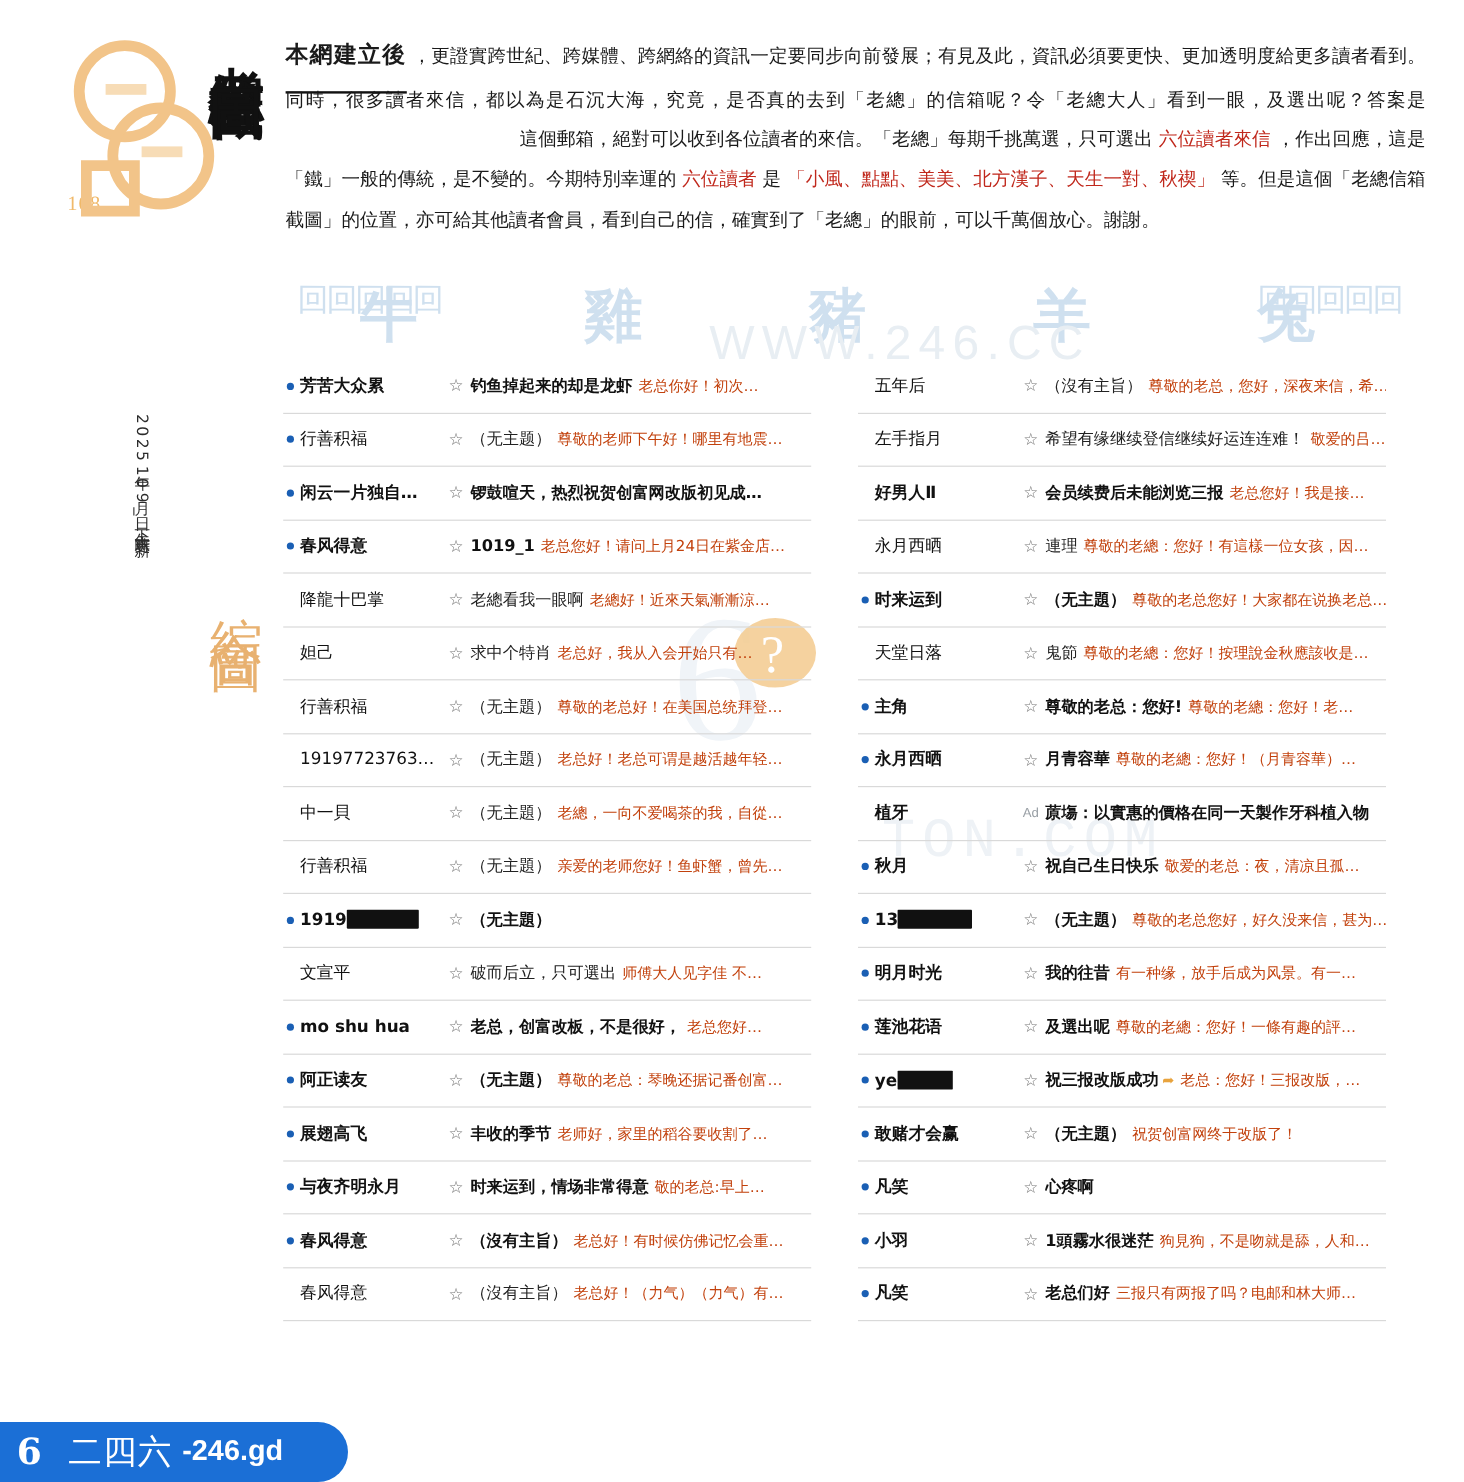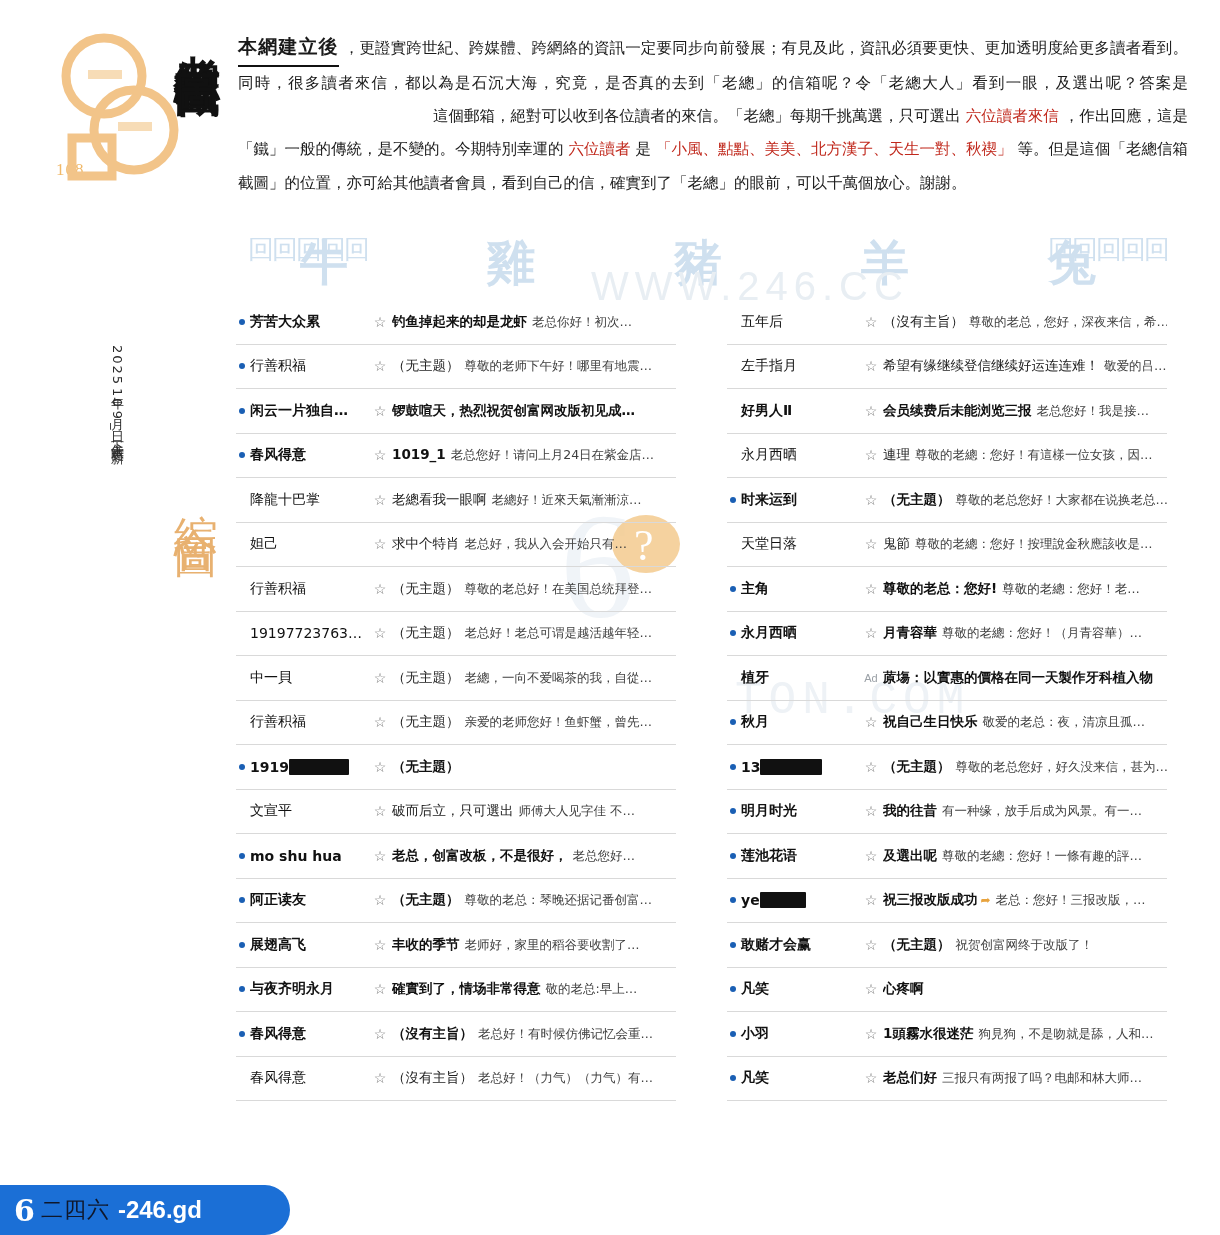--- a/index.html
+++ b/index.html
@@ -78,28 +78,28 @@
   }
 
   
   .intro{
     position:absolute;left:238px;top:26px;width:950px;
     font-family:"DejaVu Serif","Liberation Serif",serif;
     font-size:15.5px;line-height:2.15;color:#1a1a1a;text-align:justify;
     z-index:4;
   }
   .intro .lead{font-size:19px;font-weight:bold;letter-spacing:1px;}
-  .intro .lead .u{border-bottom:2px solid #111;padding-bottom:8px;}
+  .intro .lead .u{border-bottom:2px solid #111;padding-bottom:19px;}
   .intro .red{color:#c0281c;}
   .intro .bluegap{display:inline-block;width:190px;}
 
   
   .cols{
     position:absolute;left:236px;top:300px;width:952px;z-index:5;
-    display:flex;gap:15px;
+    display:flex;gap:3px;
   }
   .col{width:440px;}
   .col.right{margin-left:36px;}
   .row{
     display:flex;align-items:center;
     height:43.5px;
     border-bottom:1px solid #d9d9d9;
     font-size:13px;
     overflow:hidden;white-space:nowrap;
   }
@@ -120,40 +120,40 @@
   .author.bold{font-weight:bold;}
   .star{
     flex:0 0 24px;text-align:center;color:#777;font-size:14px;
   }
   .star.ad{color:#9aa0a6;font-size:11px;font-family:"Liberation Sans",sans-serif;}
   .subject{
     flex:1 1 auto;overflow:hidden;text-overflow:clip;white-space:nowrap;
     font-family:"DejaVu Sans",sans-serif;font-size:13.5px;color:#111;
   }
   .subject .title{font-weight:bold;}
-  .subject .snip{color:#404040;font-size:12.5px;margin-left:5px;}
+  .subject .snip{color:#c2410c;font-size:12.5px;margin-left:5px;}
   .subject .title.plain{font-weight:normal;color:#222;}
   .redact{
     display:inline-block;background:#111;color:#111;
     height:16px;vertical-align:-3px;border-radius:1px;
   }
   .arrow-ico{color:#e8a33d;font-size:12px;margin-left:3px;}
 
   
   .footer{
     position:absolute;left:0px;top:1185px;width:290px;height:50px;
     background:#1b6fd6;border-radius:0 26px 26px 0;
     display:flex;align-items:center;z-index:6;
   }
   .footer .fa{
     color:#ffffff;font-family:"DejaVu Serif",serif;font-size:30px;
     margin-left:14px;font-weight:bold;
   }
   .footer .fb{
-    color:#0f172a;font-size:22px;margin-left:6px;letter-spacing:1px;
+    color:#ffffff;font-size:28px;margin-left:22px;letter-spacing:1px;
     font-family:"DejaVu Sans",sans-serif;
   }
   .footer .fc{
     color:#ffffff;font-size:24px;margin-left:8px;font-weight:bold;
     font-family:"Liberation Sans",sans-serif;
   }
 </style>
 </head>
 <body>
 
@@ -326,21 +326,21 @@
         <div class="author bold">展翅高飞</div>
         <div class="star">☆</div>
         <div class="subject"><span class="title">丰收的季节</span><span class="snip">老师好，家里的稻谷要收割了…</span></div>
       </div>
       <div class="row">
         <div class="bullet">
           <i></i>
         </div>
         <div class="author bold">与夜齐明永月</div>
         <div class="star">☆</div>
-        <div class="subject"><span class="title">確實到了，情场非常得意</span><span class="snip">敬的老总:早上…</span></div>
+        <div class="subject"><span class="title">时来运到，情场非常得意</span><span class="snip">敬的老总:早上…</span></div>
       </div>
       <div class="row">
         <div class="bullet">
           <i></i>
         </div>
         <div class="author bold">春风得意</div>
         <div class="star">☆</div>
         <div class="subject"><span class="title">（沒有主旨）</span><span class="snip">老总好！有时候仿佛记忆会重…</span></div>
       </div>
       <div class="row">

